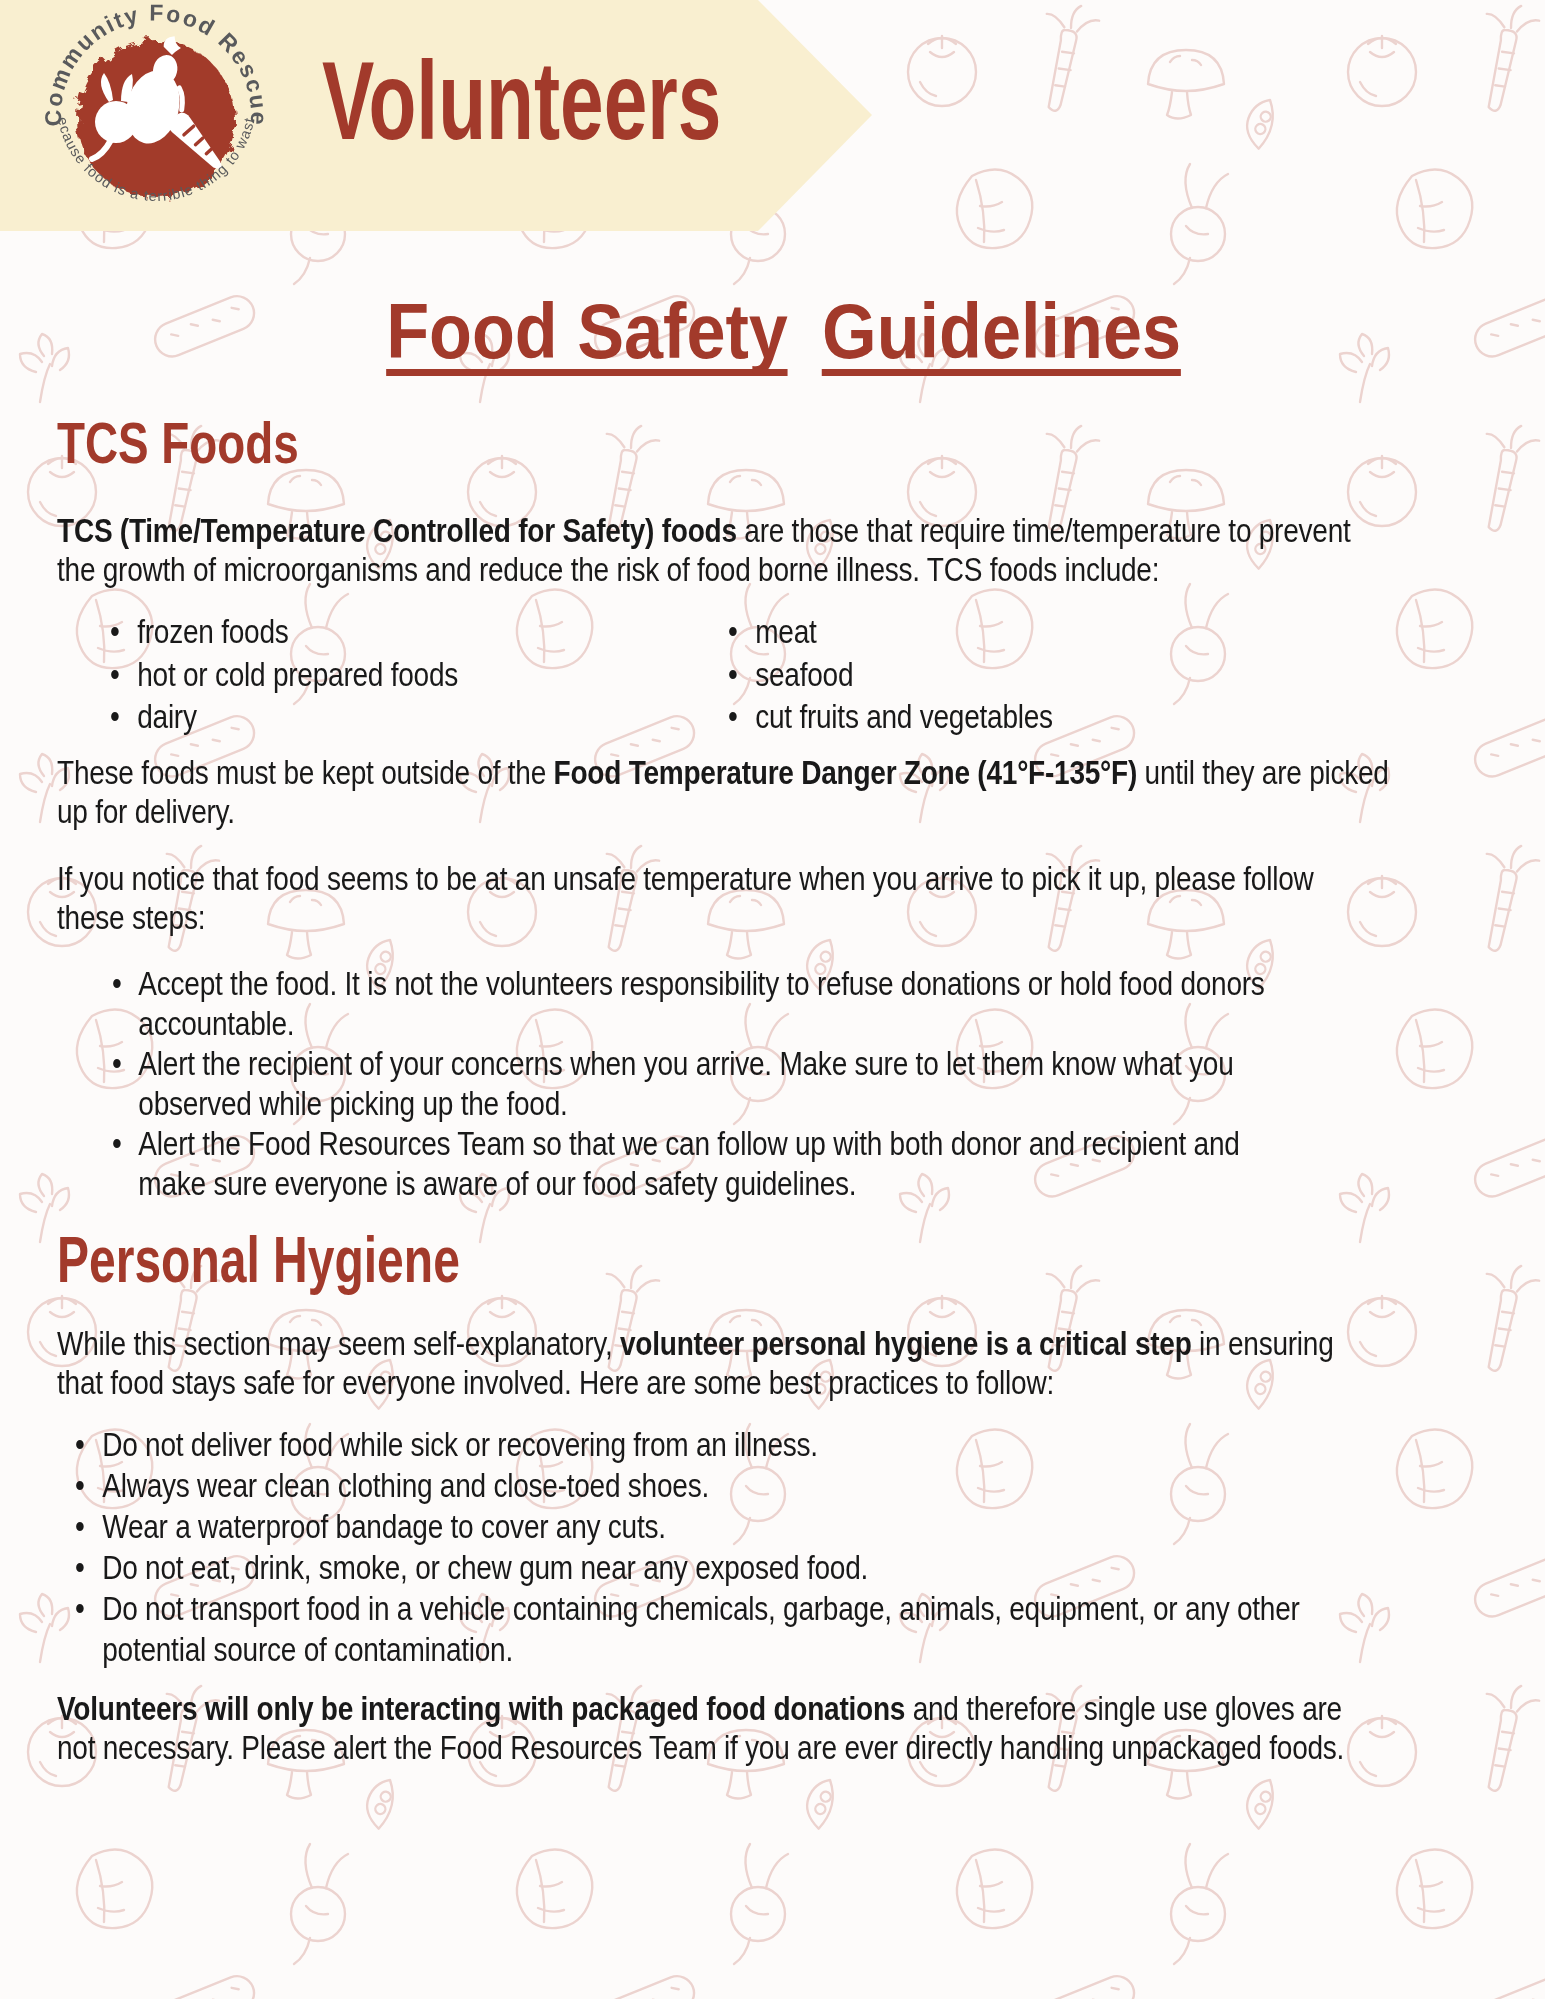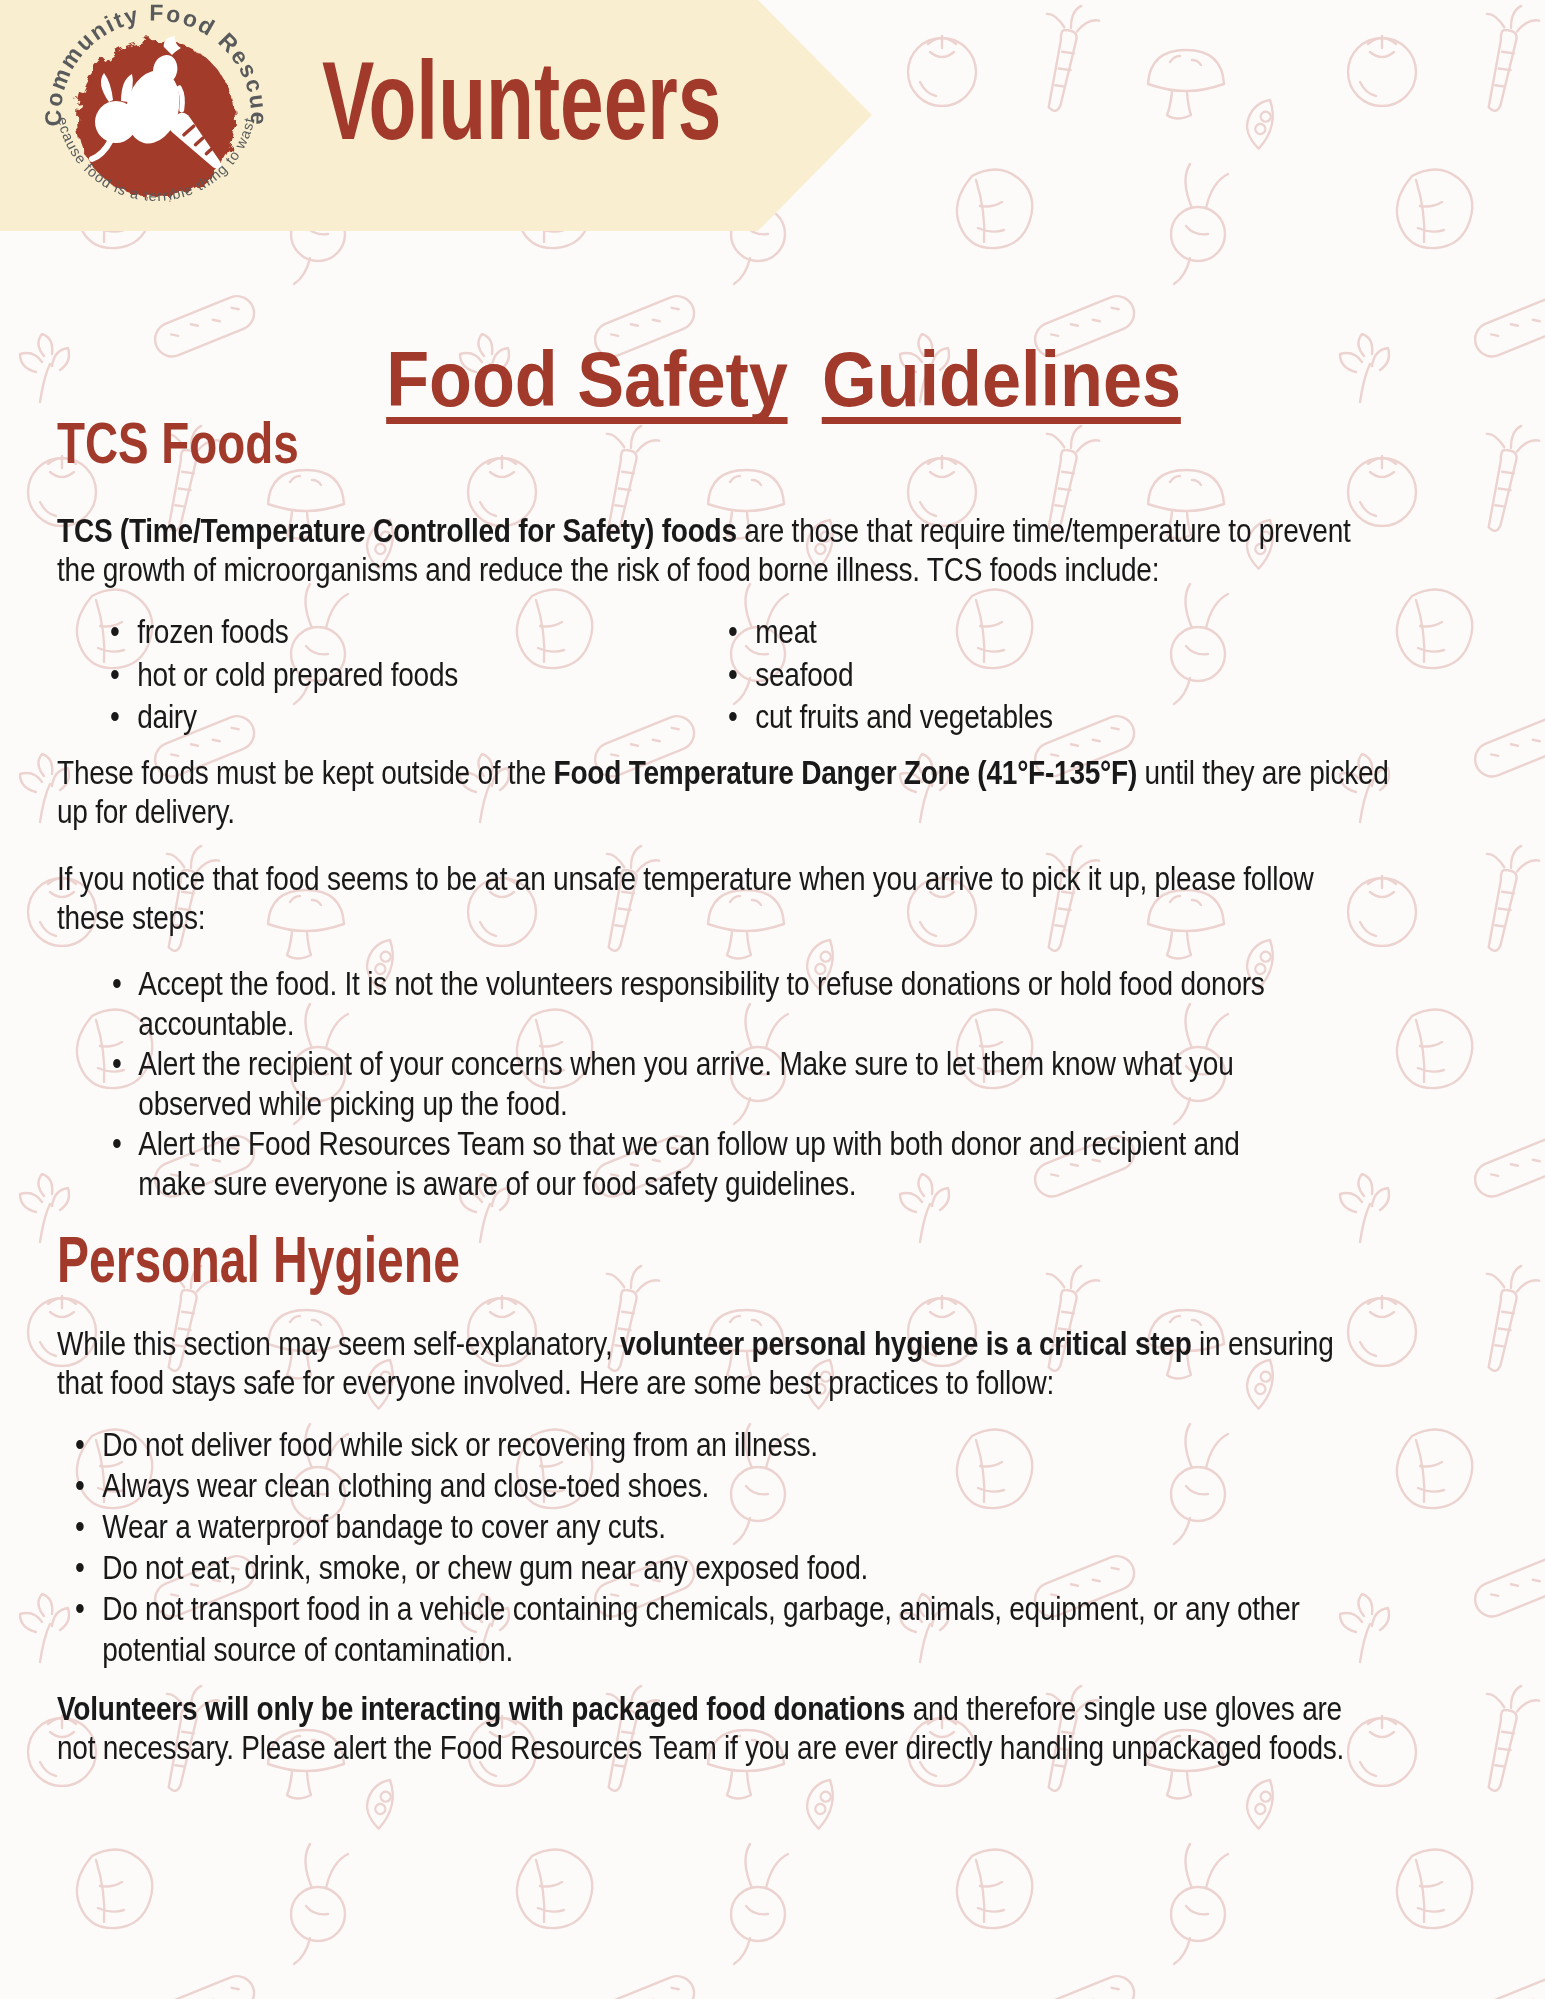--- a/index.html
+++ b/index.html
@@ -5,21 +5,21 @@
   html,body{margin:0;padding:0;background:#e8e8e8;}
   #page{position:relative;width:1545px;height:1999px;background:#fdfbfa;overflow:hidden;
         font-family:"Liberation Sans",sans-serif;color:#191919;}
   #bg-pattern{position:absolute;left:0;top:0;z-index:0;}
   .banner{position:absolute;top:0;left:0;width:872px;height:231px;background:#f9efd0;z-index:1;
           clip-path:polygon(0 0,758px 0,872px 115px,758px 231px,0 231px);}
   .banner-title{position:absolute;top:45px;left:322px;z-index:2;font-size:112px;font-weight:bold;
           color:#a23a2b;line-height:1;white-space:nowrap;transform:scaleX(.70);transform-origin:0 0;}
   .logo{position:absolute;top:3px;left:41px;z-index:3;}
   .doc-title{position:absolute;top:286px;left:0;width:1545px;text-align:center;z-index:2;
-          font-size:78px;font-weight:bold;color:#a23a2b;white-space:nowrap;margin-top:48px;}
+          font-size:78px;font-weight:bold;color:#a23a2b;white-space:nowrap;}
   .doc-title-inner{display:inline-block;transform:scaleX(.90);margin-left:22px;}
   .underline-seg{display:inline-block;line-height:76px;height:76px;border-bottom:7px solid #a23a2b;}
   .seg2{margin-left:38px;}
   .section-heading{position:absolute;z-index:2;font-weight:bold;color:#a23a2b;line-height:1;
           white-space:nowrap;transform-origin:0 0;}
   #tcs-heading{top:414px;left:57px;font-size:58px;transform:scaleX(.79);}
   #hygiene-heading{top:1228px;left:57px;font-size:64px;transform:scaleX(.75);}
   .body-block{position:absolute;left:57px;z-index:2;font-size:33px;line-height:38.5px;
           letter-spacing:-.3px;white-space:nowrap;transform:scaleX(.85);transform-origin:0 0;}
   .list-block{position:absolute;z-index:2;font-size:33px;letter-spacing:-.3px;white-space:nowrap;

